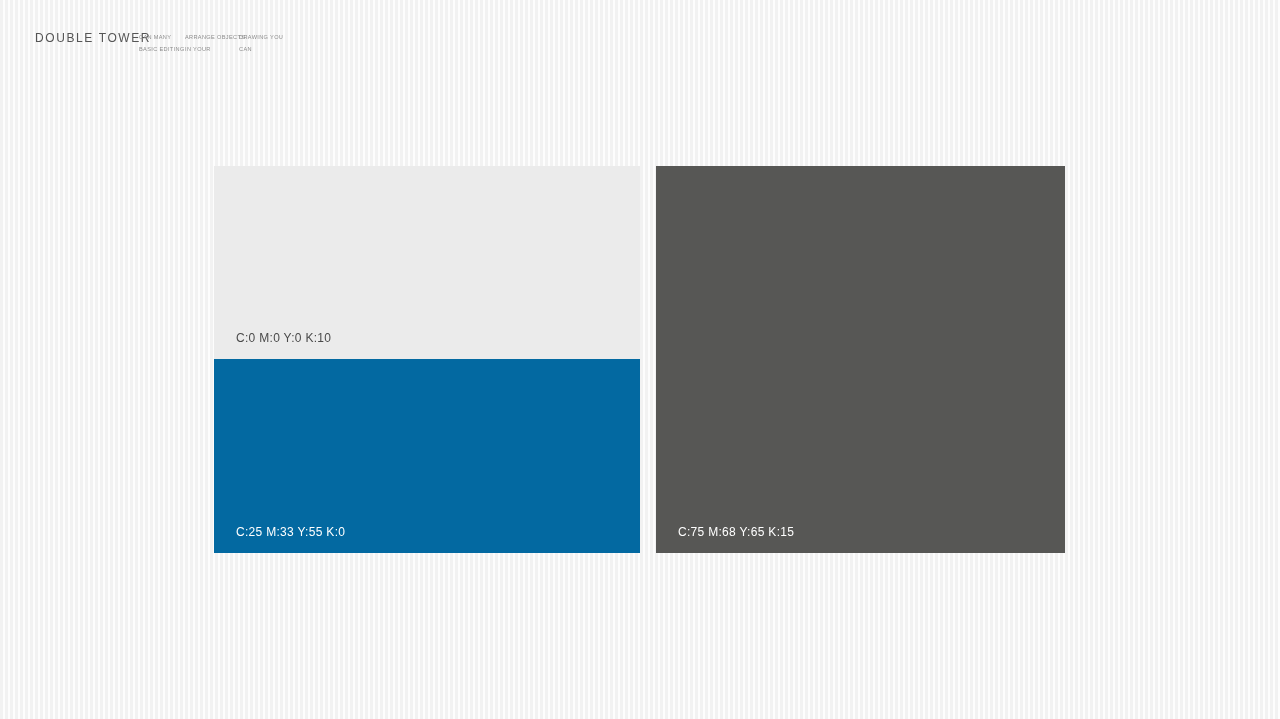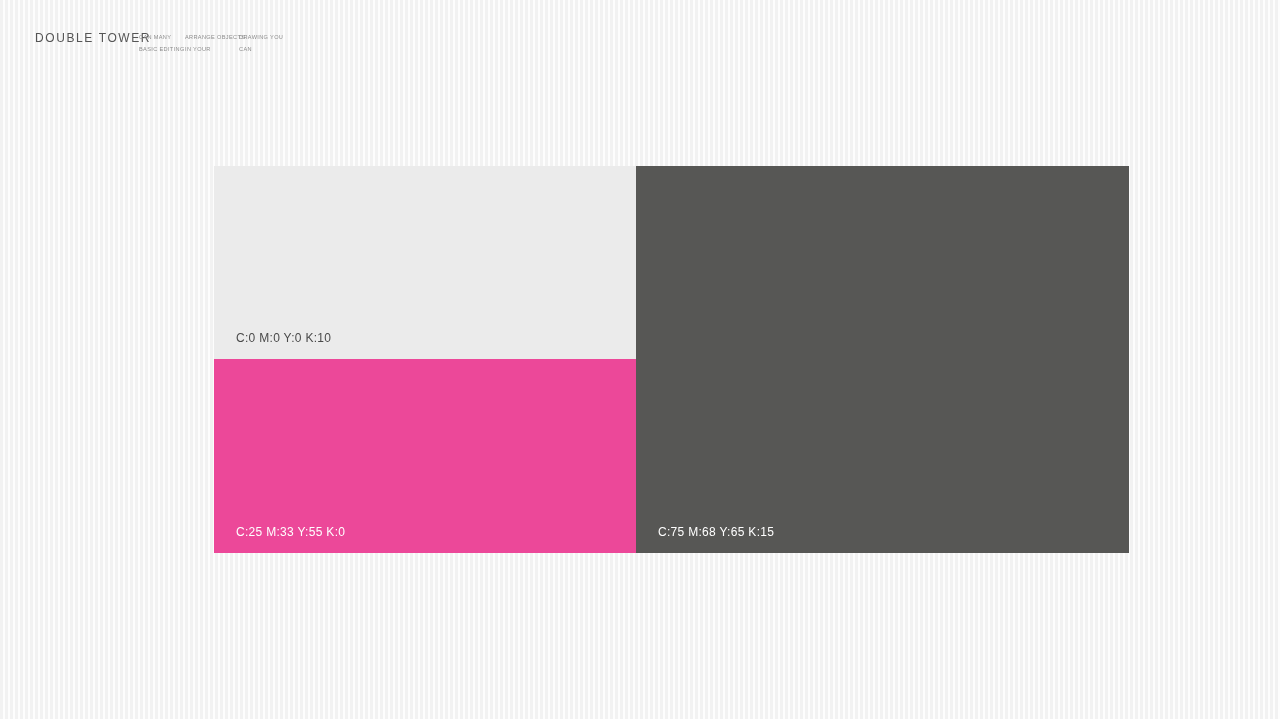--- a/index.html
+++ b/index.html
@@ -100,23 +100,23 @@
     width: 426px;
     height: 193px;
   }
   #swatch-gold {
     left: 0;
     top: 193px;
     width: 426px;
     height: 194px;
   }
   #swatch-dark {
-    left: 422px;
+    left: 442px;
     top: 0;
-    width: 493px;
+    width: 409px;
     height: 387px;
     padding-left: 6px;
   }
 </style>
 </head>
 <body>
 
 <div id="page-background" style="background-color: rgb(255, 255, 255); background-image: repeating-linear-gradient(to right, rgb(242, 242, 242) 0px, rgb(242, 242, 242) 3px, rgb(253, 253, 253) 3px, rgb(253, 253, 253) 5px);"></div>
 
 <header id="site-header">
@@ -139,21 +139,21 @@
   </div>
 
 </header>
 
 <section id="palette-board">
 
   <div class="swatch" id="swatch-light" style="background-color: rgb(235, 235, 235);">
     <span class="swatch-label" style="color: rgb(74, 74, 74);">C:0 M:0 Y:0 K:10</span>
   </div>
 
-  <div class="swatch" id="swatch-gold" style="background-color: #ec4899;">
+  <div class="swatch" id="swatch-gold" style="background-color: #0369a1;">
     <span class="swatch-label" style="color: rgb(255, 255, 255);">C:25 M:33 Y:55 K:0</span>
   </div>
 
   <div class="swatch" id="swatch-dark" style="background-color: rgb(87, 87, 85);">
     <span class="swatch-label" style="color: rgb(255, 255, 255);">C:75 M:68 Y:65 K:15</span>
   </div>
 
 </section>
 
 </body></html>

